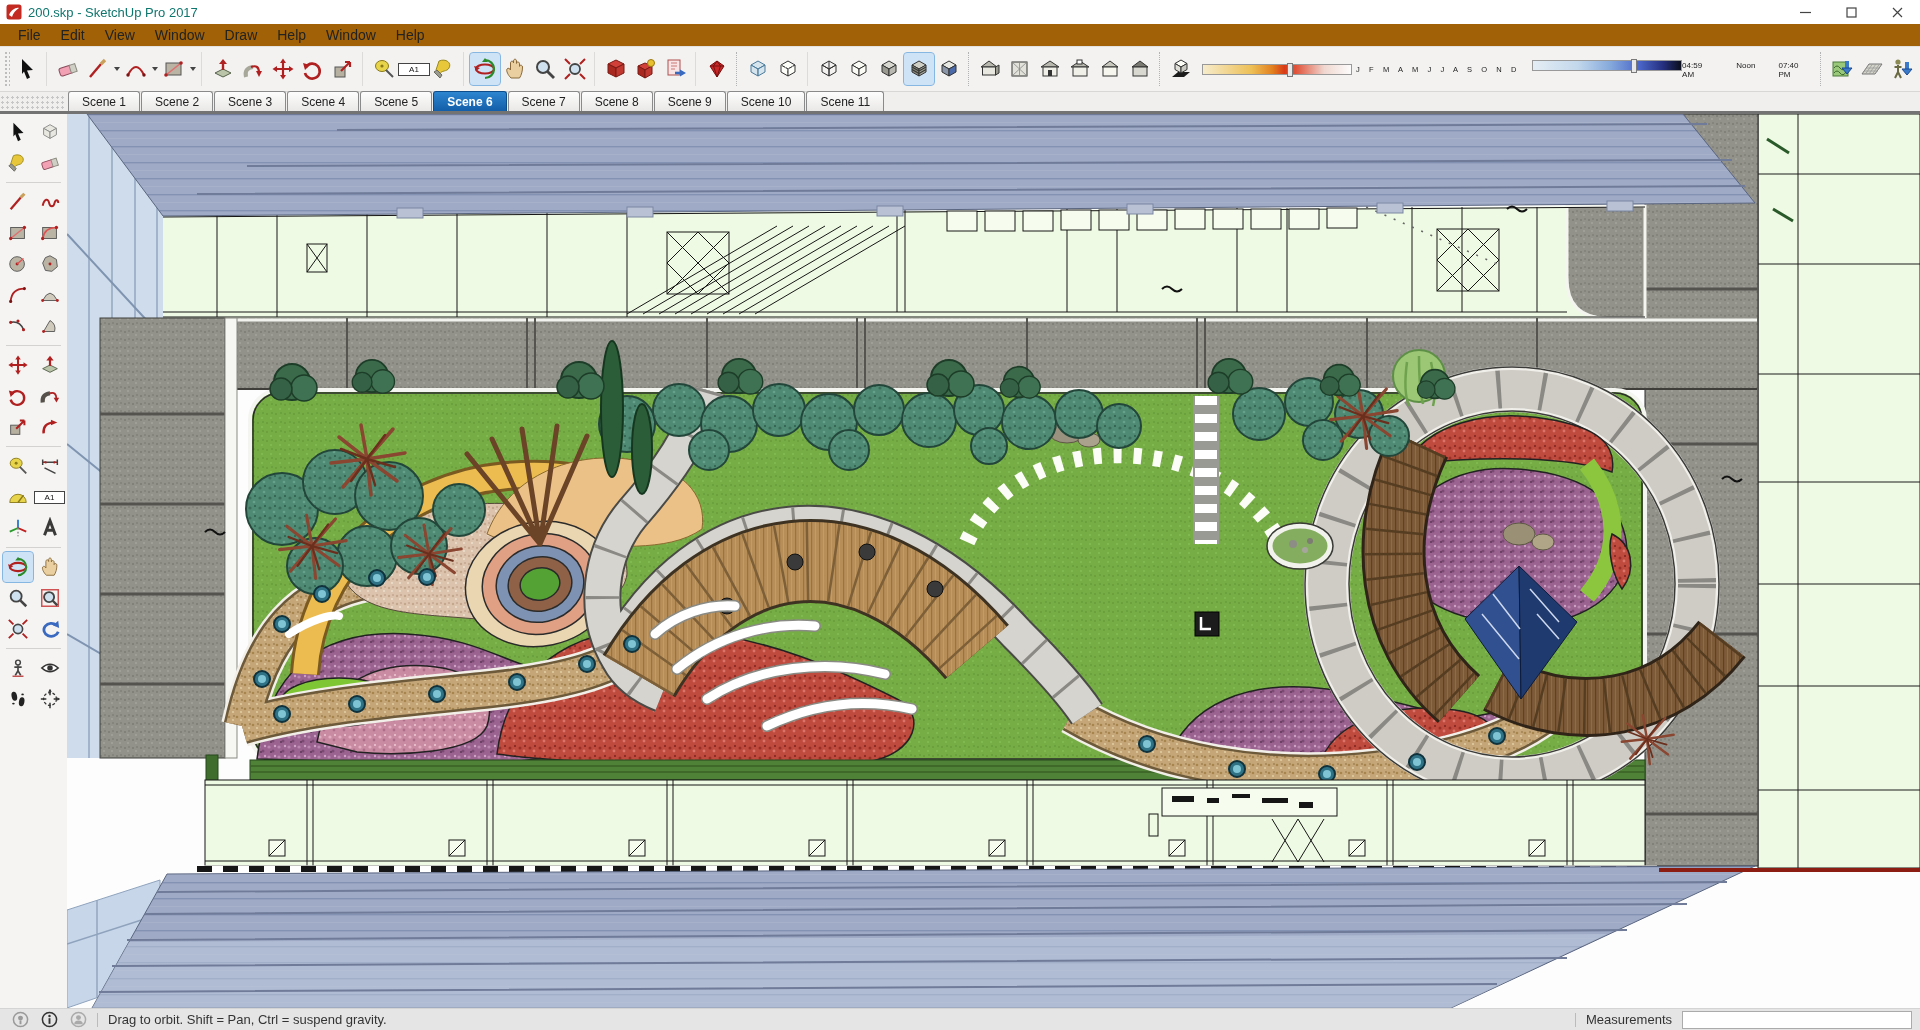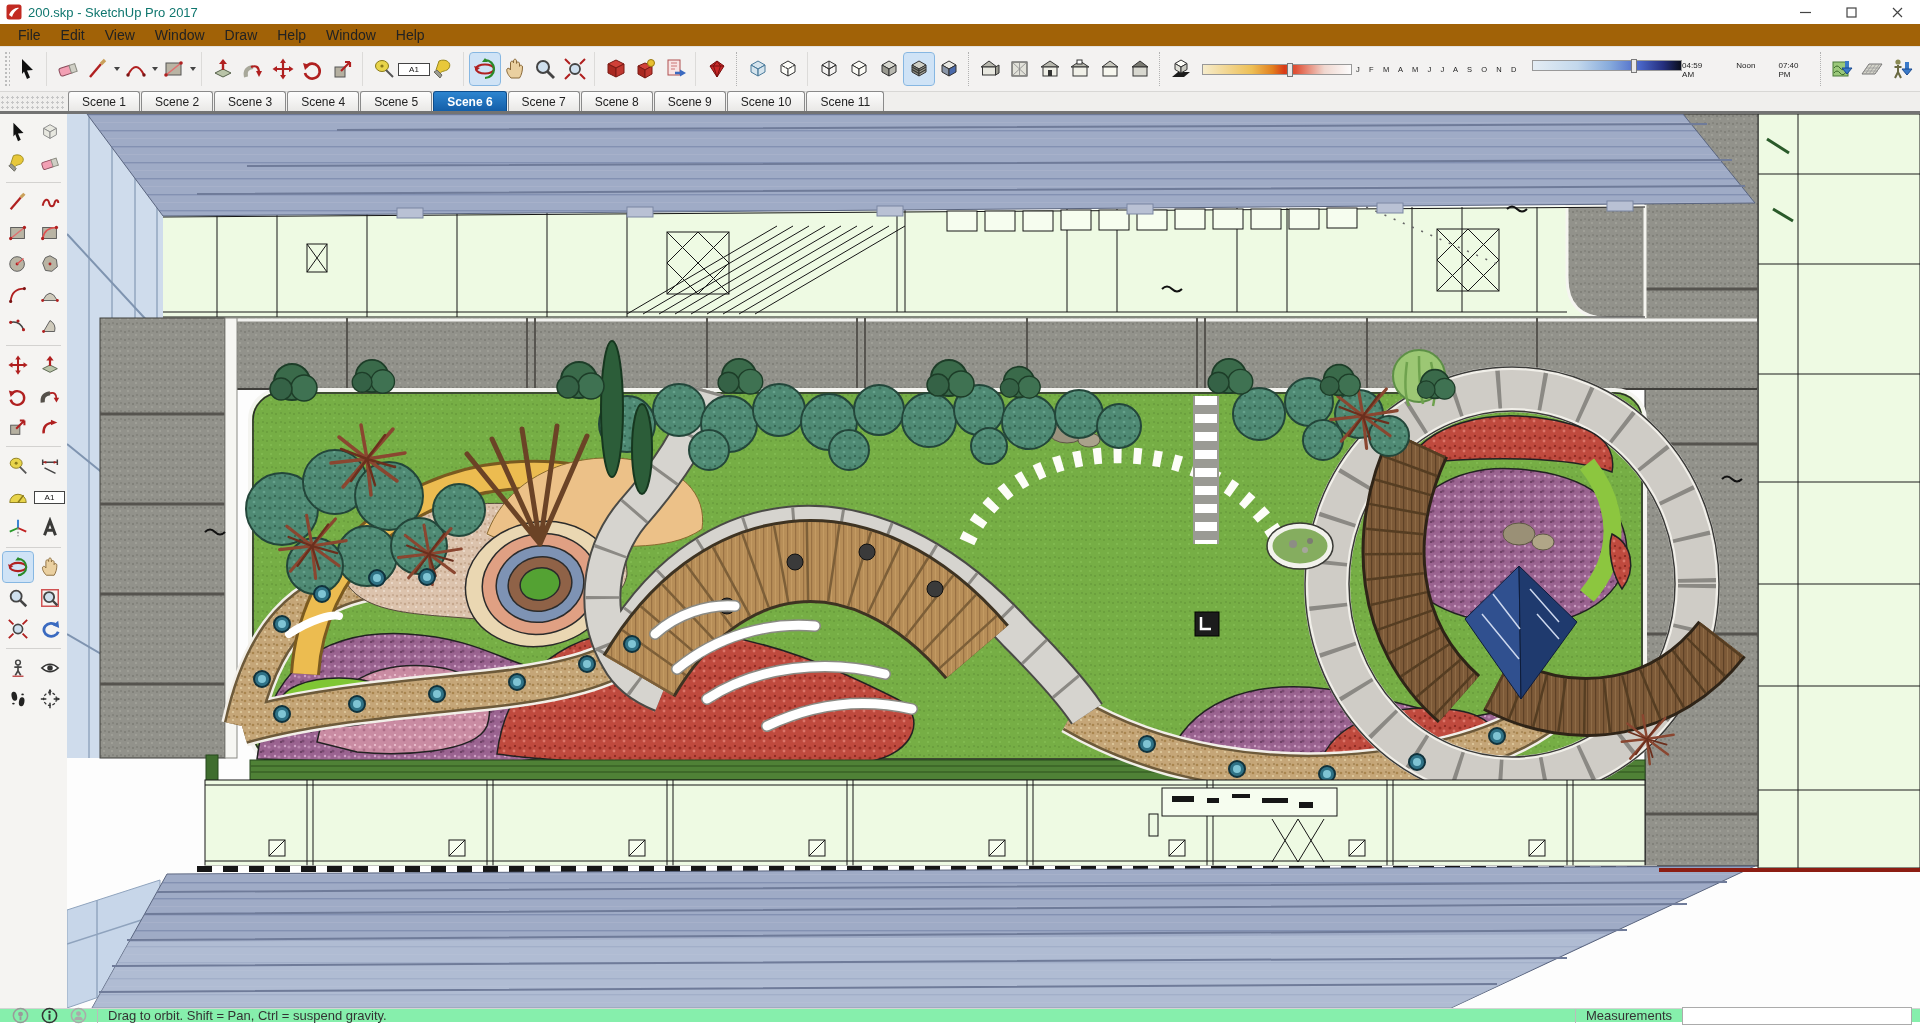--- a/index.html
+++ b/index.html
@@ -42,21 +42,21 @@
   
   .main { display:flex; height:894px; }
   .palette { width:67px; background:#f5f4f2; padding-top:3px; }
   .prow { display:flex; justify-content:center; gap:2px; margin-bottom:1px; }
   .pcell { width:30px; height:30px; display:flex; align-items:center; justify-content:center; border-radius:3px; }
   .pcell.active { background:#cfe3f6; outline:1px solid #86b7e2; }
   .psep { height:1px; background:#d3d2d0; margin:4px 6px; }
   .viewport { flex:1; position:relative; background:#fdfdfd; }
   .viewport svg { display:block; }
   
-  .statusbar { height:14px; background:#86efac; border-top:1px solid #d4d4d4; display:flex; align-items:center;
+  .statusbar { height:22px; background:#e5e5e5; border-top:1px solid #d4d4d4; display:flex; align-items:center;
     font-size:13px; color:#333; position:relative; }
   .sico { width:17px; height:17px; margin-left:12px; }
   .sdiv { width:1px; height:14px; background:#bbb; margin:0 10px; }
   .meas { position:absolute; right:8px; display:flex; align-items:center; }
   .meas .mlabel { font-size:13px; color:#333; margin-right:10px; }
   .meas .mdiv { width:1px; height:14px; background:#bbb; margin-right:10px; }
   .meas .mbox { width:230px; height:18px; background:#fff; border:1px solid #ababab; font-size:12px; padding:0 4px; color:#222; }
 </style>
 </head>
 <body>

